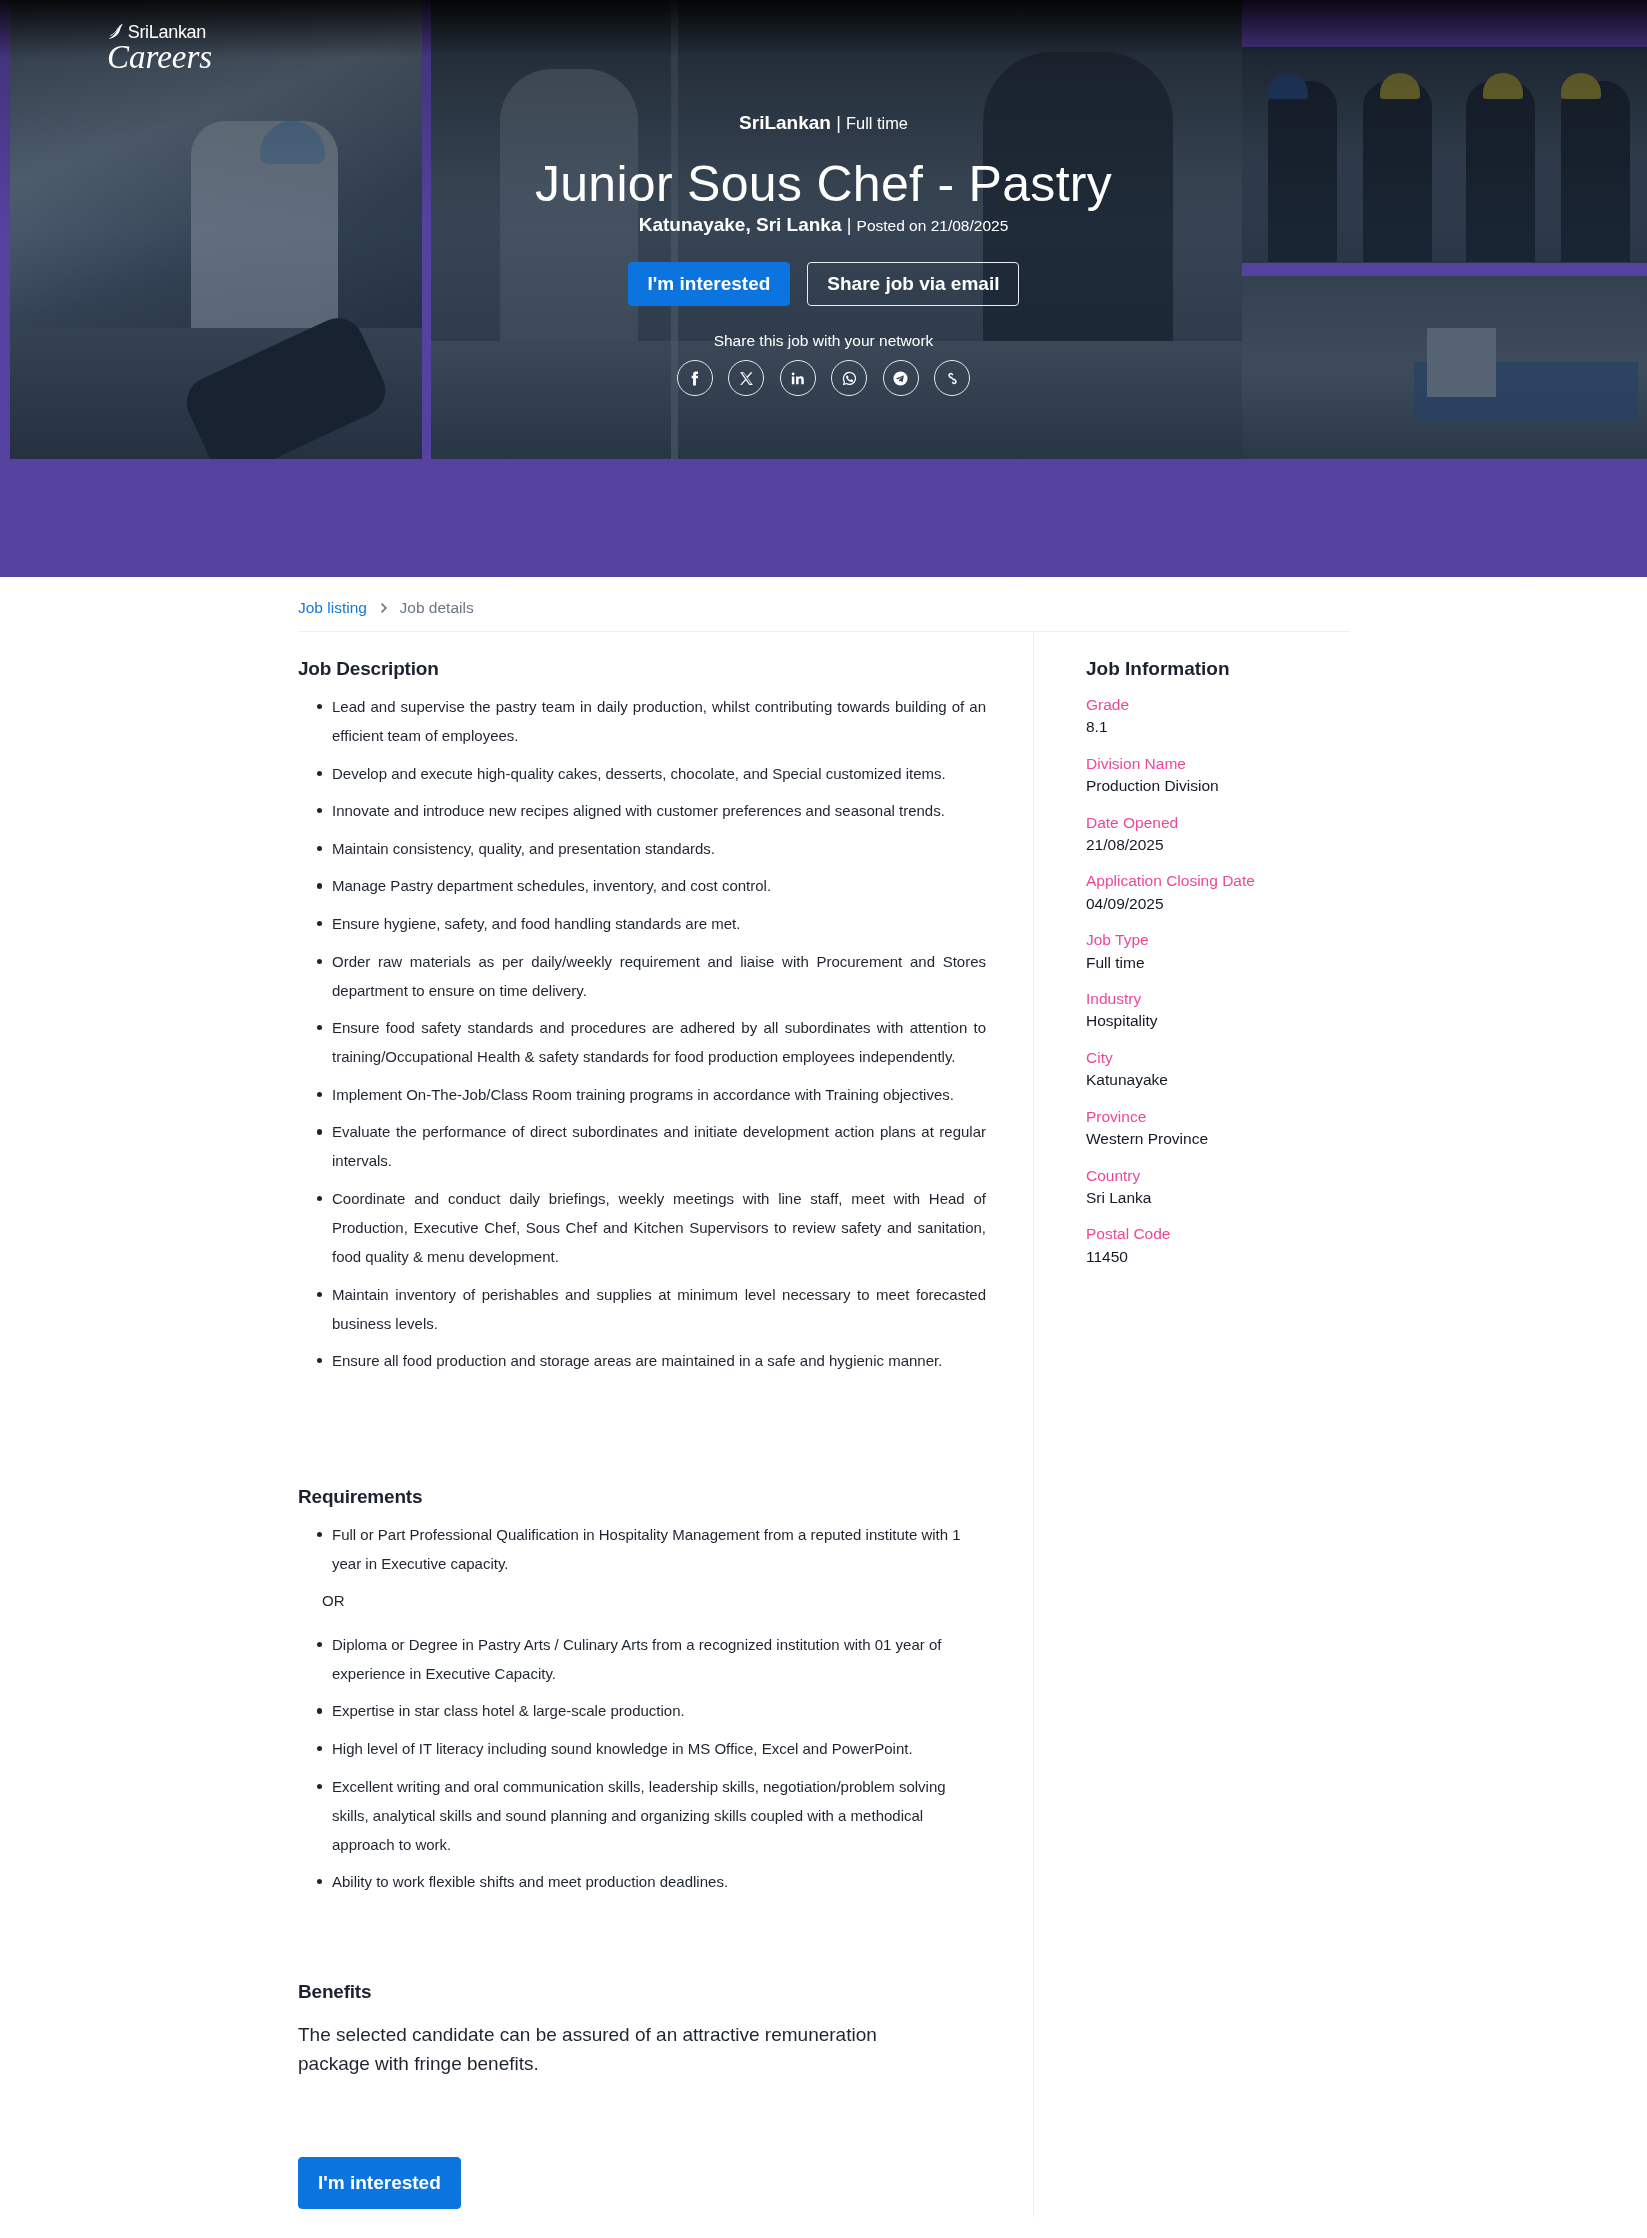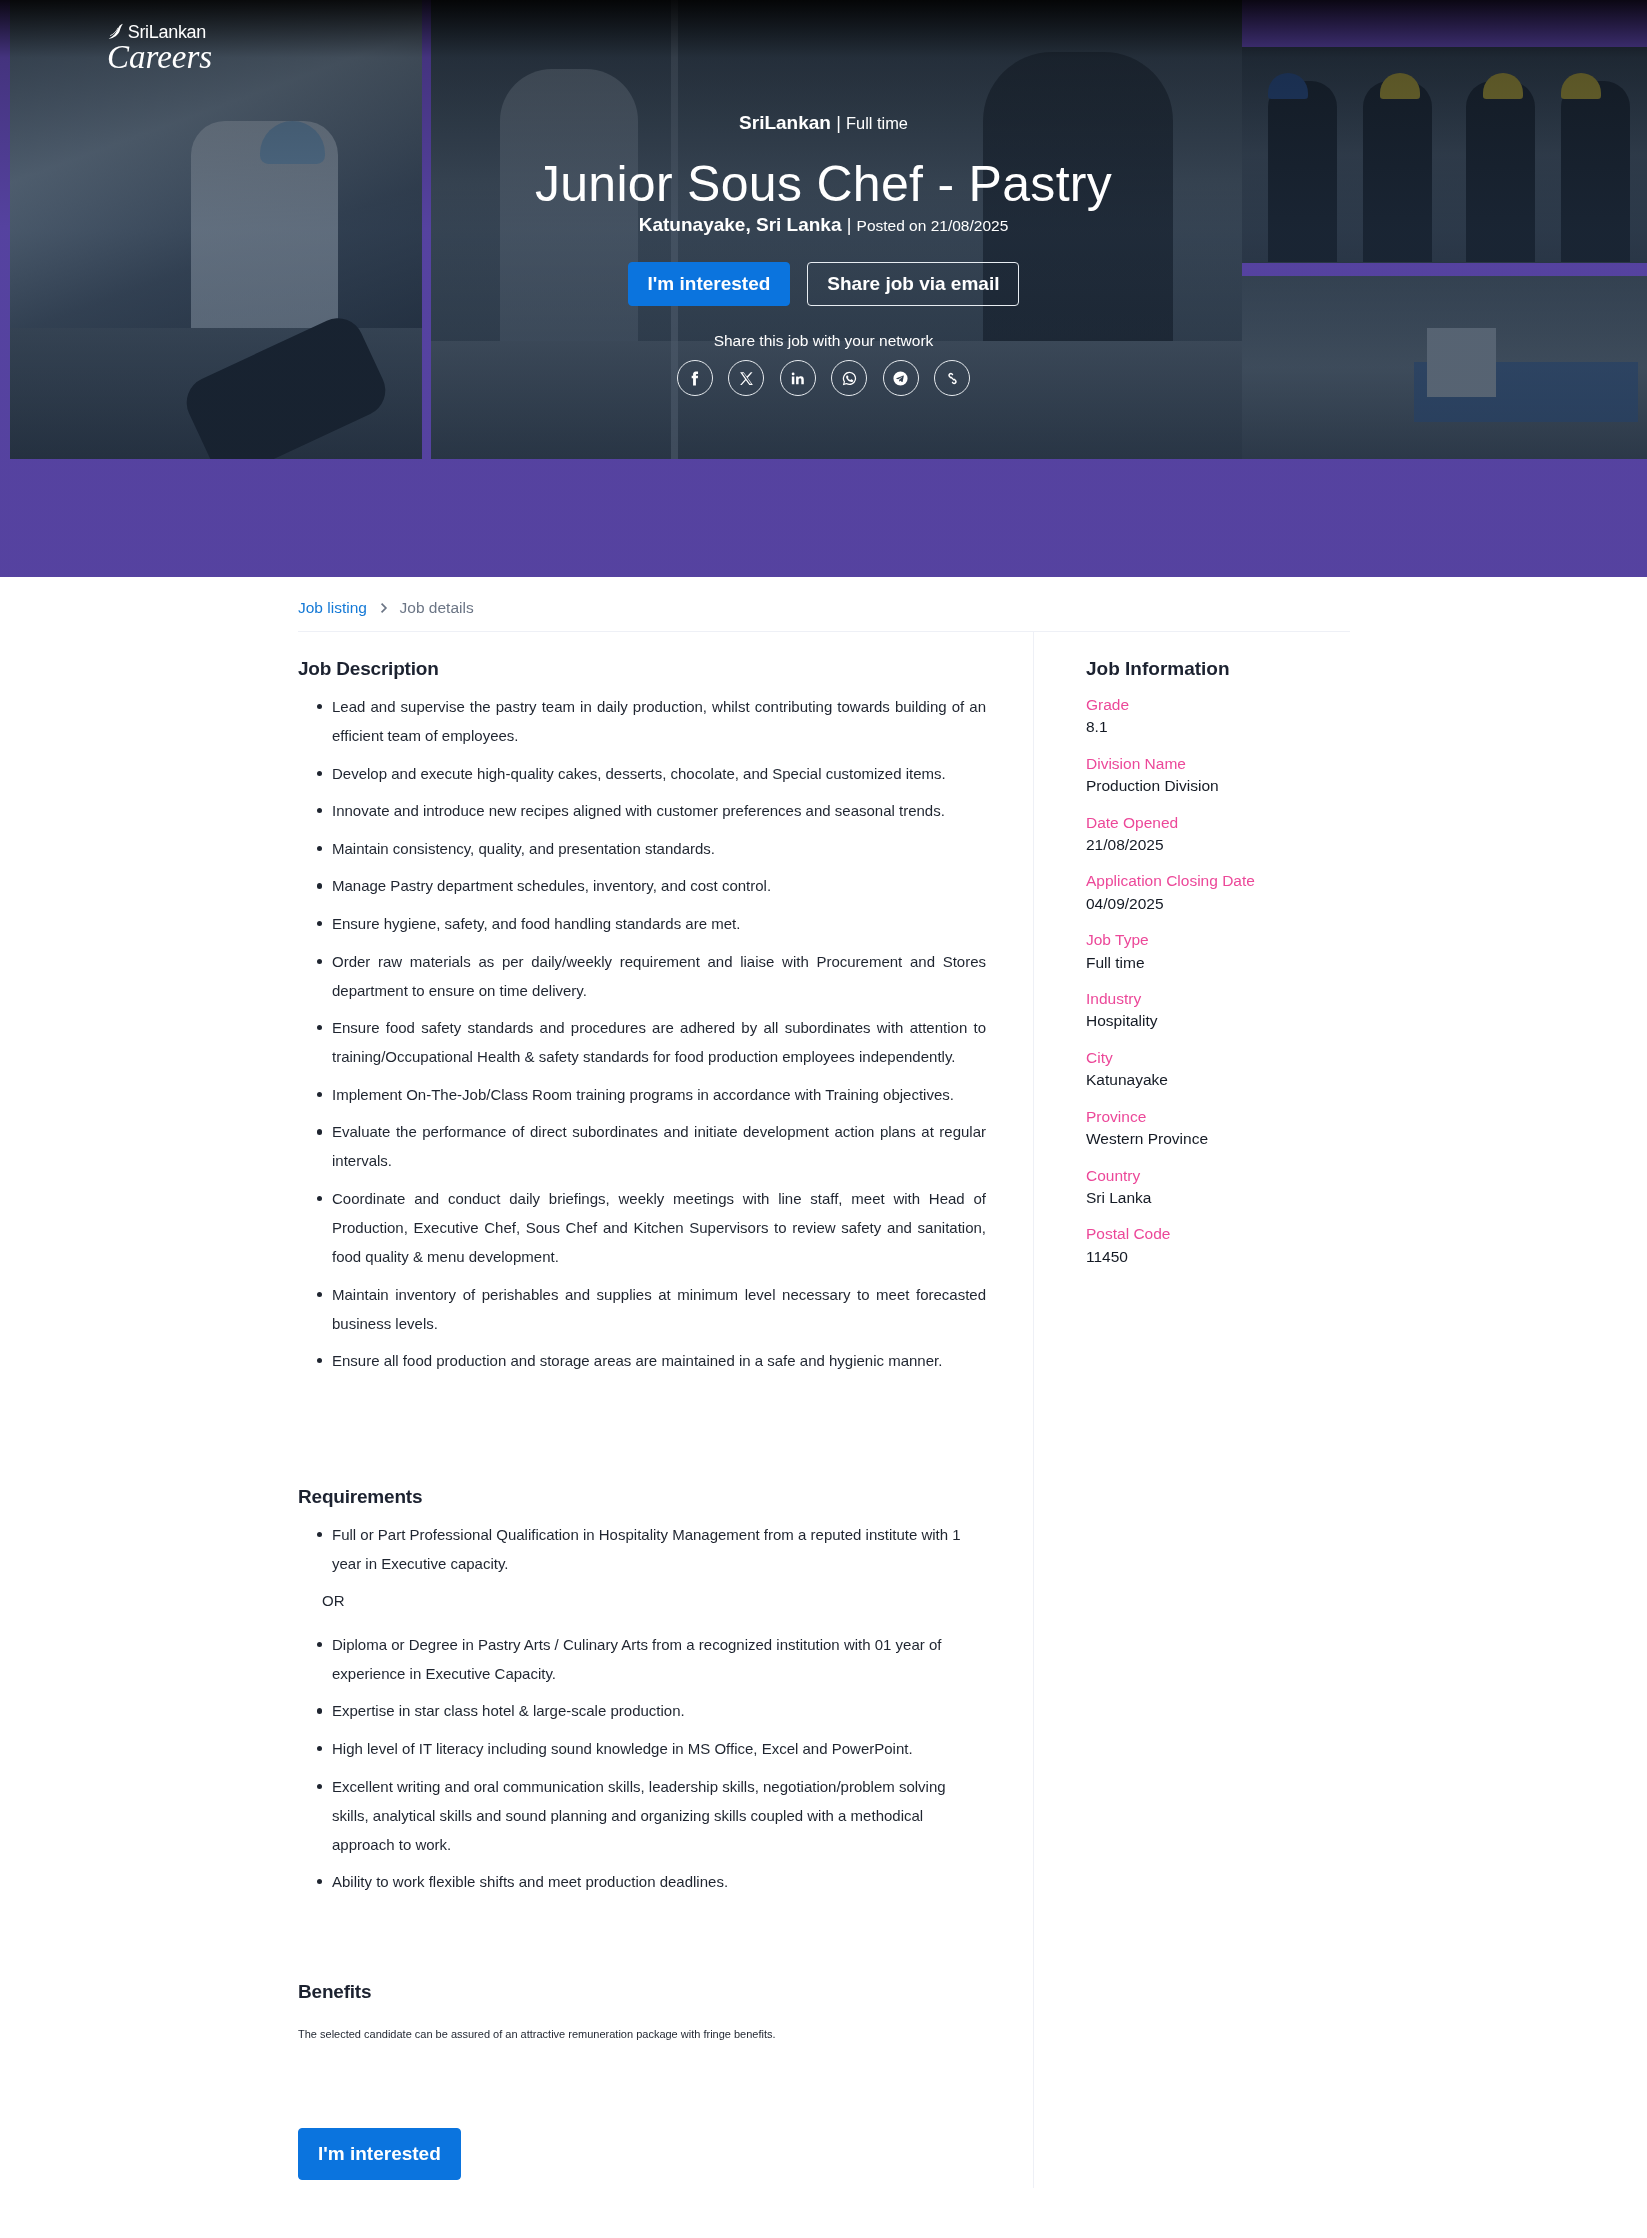--- a/index.html
+++ b/index.html
@@ -71,21 +71,21 @@
   .columns { display: flex; }
   .main-col { width: 736px; padding-right: 47px; border-right: 1.3px solid #eef0f6; padding-bottom: 8.6px; }
   .side-col { flex: 1; padding-left: 52px; }
 
   .section-title { font-size: 19px; font-weight: bold; color: #1c2230; margin-top: 26px; letter-spacing: -0.2px; }
   ul.bullets { list-style: none; margin-top: 12px; }
   ul.bullets li { position: relative; padding-left: 34px; font-size: 15px; line-height: 29px; color: #1f2530; text-align: justify; margin-bottom: 8.6px; }
   ul.bullets li::before { content: ""; position: absolute; left: 19px; top: 12px; width: 5.2px; height: 5.2px; border-radius: 50%; background: #1f2530; }
   .req ul.bullets li { text-align: left; }
   .or-text { font-size: 15px; padding-left: 24px; margin: 14px 0 21px; color: #1f2530; }
-  .benefits-text { font-size: 11px; line-height: 29px; margin-top: 17px; width: 655px; color: #1f2530; }
+  .benefits-text { font-size: 19px; line-height: 29px; margin-top: 17px; width: 655px; color: #1f2530; }
 
   .spacer-1 { height: 76px; }
   .spacer-2 { height: 50px; }
   .spacer-3 { height: 79px; }
   .bottom-btn { margin-bottom: 0; height: 52px; line-height: 50px; font-size: 19px; padding: 0 19px; }
 
   .info-title { font-size: 19px; font-weight: bold; color: #1c2230; margin-top: 26px; }
   .info-item { margin-top: 14px; }
   .info-item:first-of-type { margin-top: 14px; }
   .info-label { font-size: 15.5px; color: #ec4899; line-height: 22.4px; }

